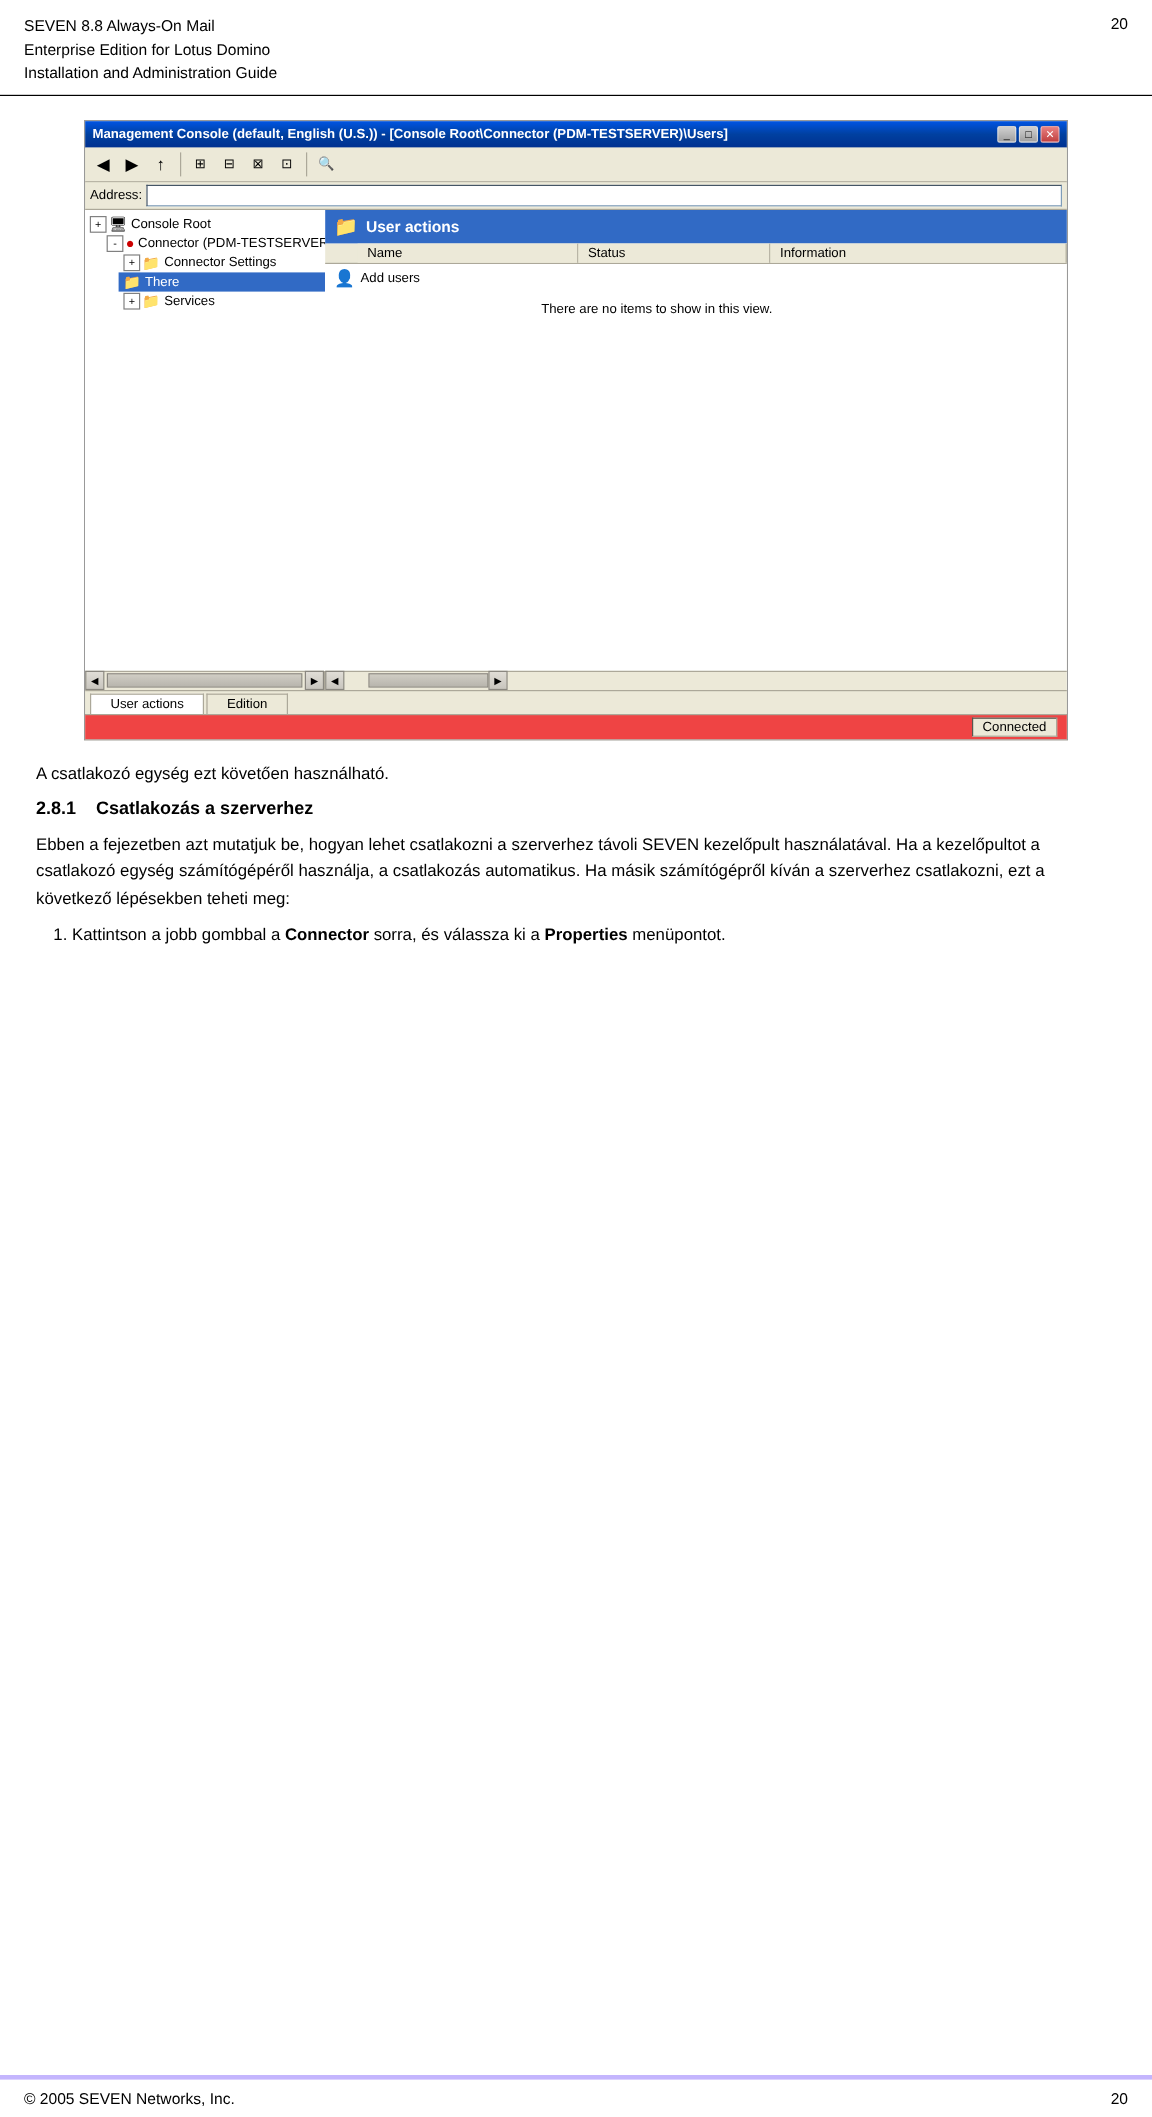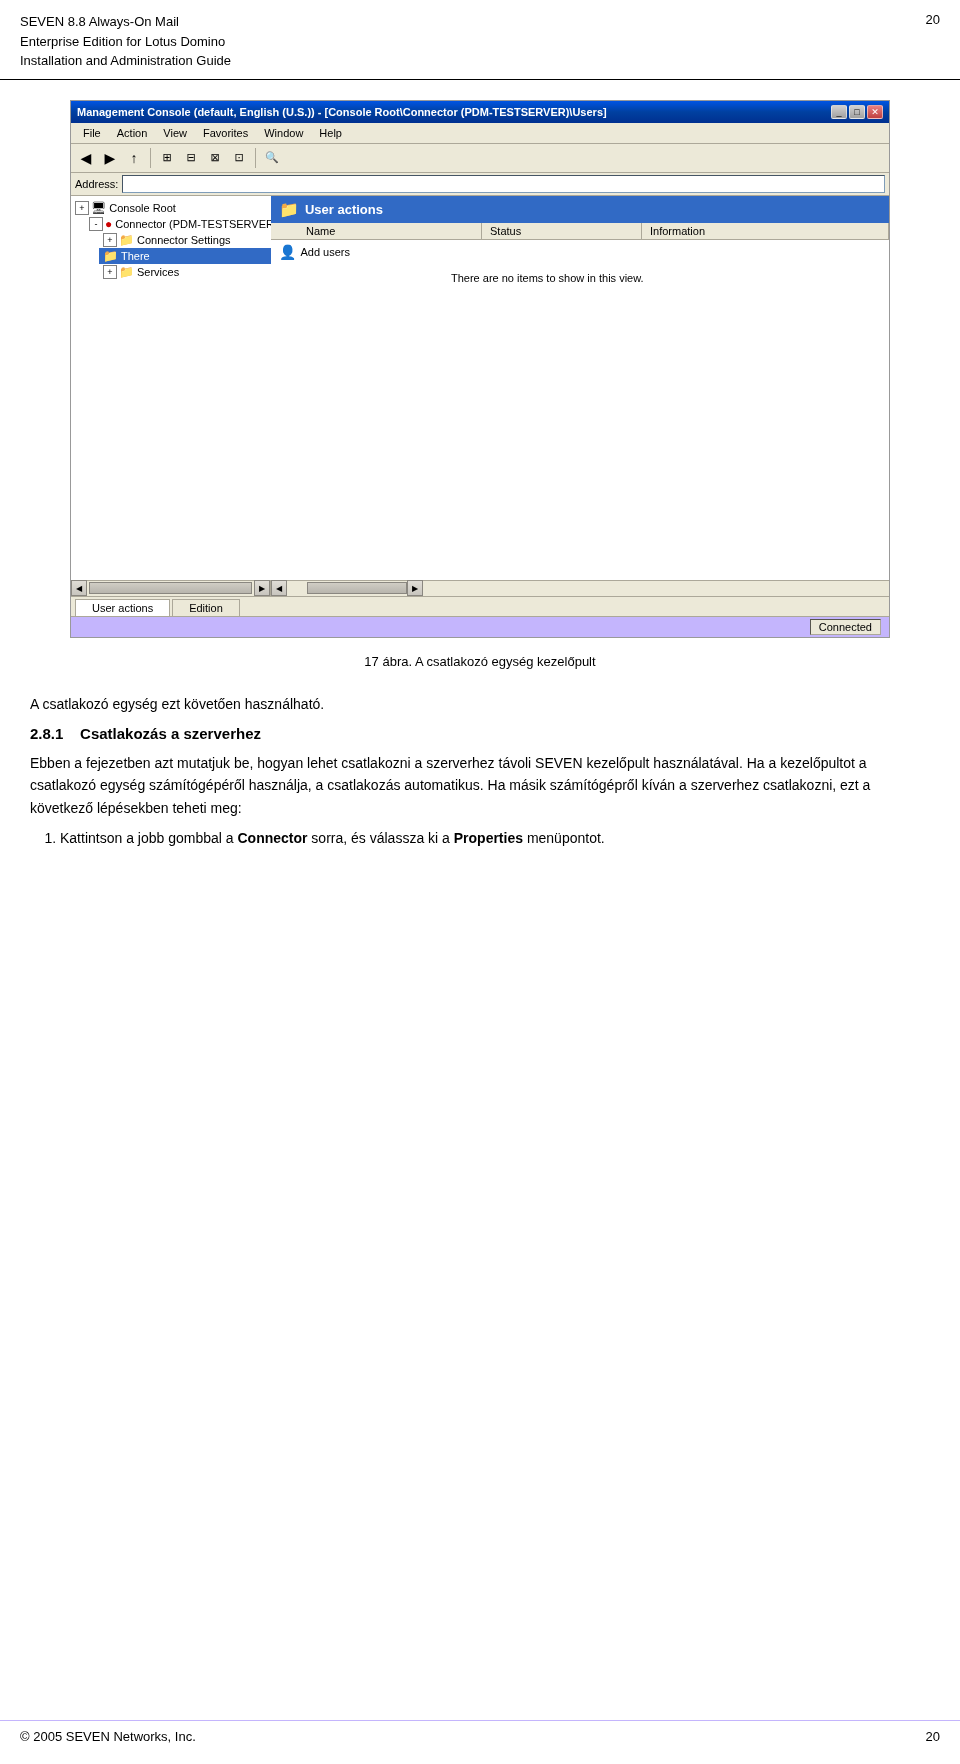--- a/index.html
+++ b/index.html
@@ -292,21 +292,21 @@
       border: 1px solid #aca899;
       border-bottom: none;
       cursor: pointer;
       margin-right: 2px;
     }
     .win-tab.active {
       background: white;
       font-weight: normal;
     }
     .win-statusbar {
-      background: #c4b5fd;
+      background: #ef4444;
       border-top: 1px solid #aca899;
       padding: 2px 8px;
       font-size: 11px;
       display: flex;
       justify-content: flex-end;
     }
     .status-panel {
       border: 1px inset #aca899;
       padding: 1px 8px;
       font-size: 11px;
@@ -341,25 +341,25 @@
       font-size: 14px;
       line-height: 1.6;
     }
     .numbered-list li {
       margin-bottom: 8px;
     }
 
     
     .doc-footer {
       position: fixed;
-      bottom: 12px;
+      bottom: 0;
       left: 0;
       width: 960px;
       padding: 8px 20px;
-      border-top: 1px solid #c4b5fd;
+      border-top: 4px solid #c4b5fd;
       display: flex;
       justify-content: space-between;
       font-size: 13px;
       background: white;
     }
 
     b { font-weight: bold; margin-top: 30px; }
   </style>
 </head>
 <body>
@@ -379,28 +379,20 @@
 
     <div class="win-titlebar">
       <span class="win-titlebar-title">Management Console (default, English (U.S.)) - [Console Root\Connector (PDM-TESTSERVER)\Users]</span>
       <div class="win-titlebar-buttons">
         <div class="win-btn">_</div>
         <div class="win-btn">□</div>
         <div class="win-btn win-btn-close">✕</div>
       </div>
     </div>
 
-    <div class="win-menubar">
-      <div class="menu-item">File</div>
-      <div class="menu-item">Action</div>
-      <div class="menu-item">View</div>
-      <div class="menu-item">Favorites</div>
-      <div class="menu-item">Window</div>
-      <div class="menu-item">Help</div>
-    </div>
 
     <div class="win-toolbar">
       <div class="toolbar-btn">◀</div>
       <div class="toolbar-btn">▶</div>
       <div class="toolbar-btn">↑</div>
       <div class="toolbar-sep"></div>
       <div class="toolbar-btn" style="font-size:11px;">⊞</div>
       <div class="toolbar-btn" style="font-size:11px;">⊟</div>
       <div class="toolbar-btn" style="font-size:11px;">⊠</div>
       <div class="toolbar-btn" style="font-size:11px;">⊡</div>
@@ -489,23 +481,20 @@
       <div class="win-tabs">
         <div class="win-tab active">User actions</div>
         <div class="win-tab">Edition</div>
       </div>
       <div class="win-statusbar">
         <div class="status-panel">Connected</div>
       </div>
     </div>
   </div>
 
-  <div class="caption">
-    <span>17 ábra. A csatlakozó egység kezelőpult</span>
-  </div>
 
   <p class="body-text">A csatlakozó egység ezt követően használható.</p>
 
   <div class="section-num">
     <span>2.8.1</span>
     &nbsp;&nbsp;
     <span>Csatlakozás a szerverhez</span>
   </div>
 
   <p class="body-text">Ebben a fejezetben azt mutatjuk be, hogyan lehet csatlakozni a szerverhez távoli SEVEN kezelőpult használatával. Ha a kezelőpultot a csatlakozó egység számítógépéről használja, a csatlakozás automatikus. Ha másik számítógépről kíván a szerverhez csatlakozni, ezt a következő lépésekben teheti meg:</p>

